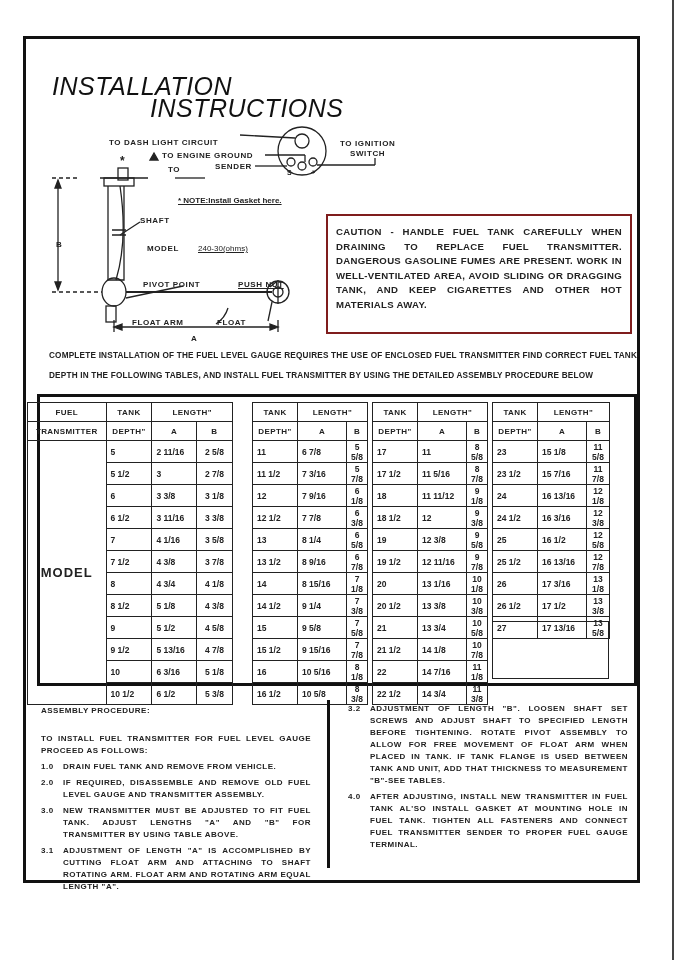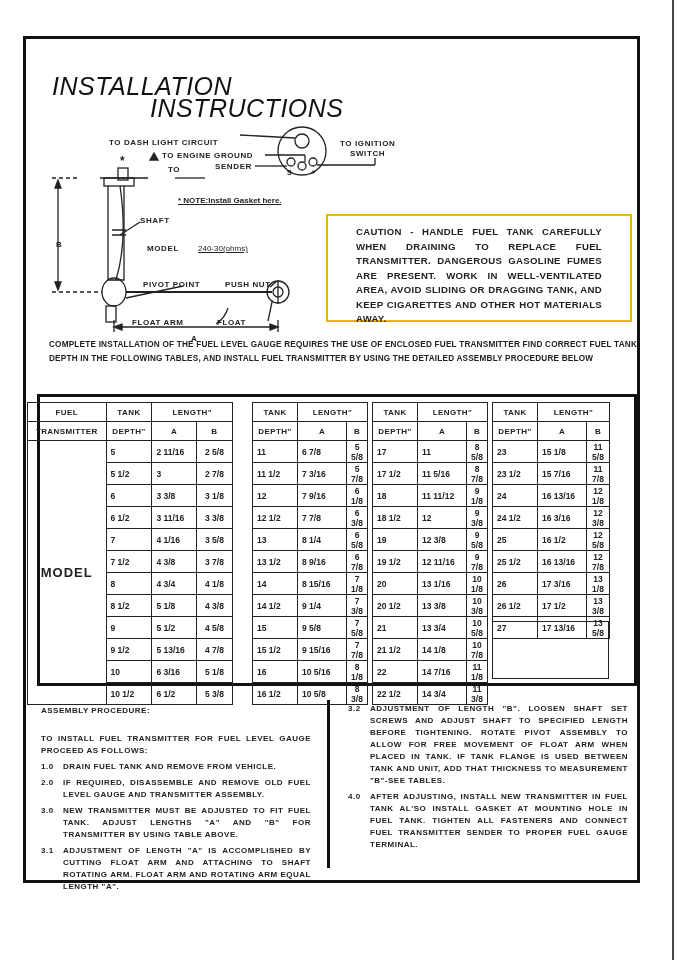--- a/index.html
+++ b/index.html
@@ -5,22 +5,22 @@
   html, body { margin: 0; padding: 0; background: #ffffff; }
   body { width: 677px; height: 960px; position: relative; overflow: hidden; font-family: "Liberation Sans", sans-serif; color: #1a1a1a; }
   .page-border { position: absolute; left: 23px; top: 36px; width: 617px; height: 847px; border: 3px solid #111; box-sizing: border-box; }
   .right-edge { position: absolute; left: 672px; top: 0; width: 2px; height: 960px; background: #444; }
   .title { position: absolute; font-style: italic; font-weight: normal; font-size: 25px; letter-spacing: 0.5px; color: #111; }
   .t1 { left: 52px; top: 72px; }
   .t2 { left: 150px; top: 94px; }
   .diagram { position: absolute; left: 40px; top: 120px; width: 400px; height: 230px; }
   .dlabel { position: absolute; font-size: 8px; font-weight: bold; letter-spacing: 0.6px; color: #222; white-space: nowrap; }
   .note { position: absolute; font-size: 8px; font-weight: bold; color: #222; white-space: nowrap; text-decoration: underline; }
-  .caution { position: absolute; left: 326px; top: 214px; width: 306px; height: 108px; border: 2px solid #eab308; box-sizing: border-box; padding: 9px 28px; font-size: 9.6px; font-weight: bold; line-height: 14.5px; letter-spacing: 0.3px; text-align: justify; color: #222; }
-  .intro { position: absolute; left: 49px; top: 338px; width: 588px; font-size: 8.2px; font-weight: bold; line-height: 14px; letter-spacing: 0.2px; color: #222; text-align: justify; }
+  .caution { position: absolute; left: 326px; top: 214px; width: 306px; height: 120px; border: 2px solid #7f1d1d; box-sizing: border-box; padding: 9px 8px; font-size: 9.6px; font-weight: bold; line-height: 14.5px; letter-spacing: 0.3px; text-align: justify; color: #222; }
+  .intro { position: absolute; left: 49px; top: 346px; width: 588px; font-size: 8.2px; font-weight: bold; line-height: 20px; letter-spacing: 0.2px; color: #222; text-align: justify; }
   .tables-box { position: absolute; left: 37px; top: 394px; width: 600px; height: 292px; border: 3px solid #111; box-sizing: border-box; }
   table.fuel { position: absolute; border-collapse: collapse; font-size: 8.5px; font-weight: bold; color: #222; }
   table.fuel td, table.fuel th { border: 1.5px solid #222; height: 21px; padding: 0 4px; font-weight: bold; }
   table.fuel th { font-size: 8px; letter-spacing: 0.4px; text-align: center; height: 18px; }
   table.fuel td { text-align: left; }
   table.fuel td.b { text-align: center; }
   .model-cell { text-align: center !important; font-size: 13px; letter-spacing: 1px; vertical-align: middle; }
   .empty-area { border: 1.5px solid #222; }
   .procedure { position: absolute; font-size: 8px; font-weight: bold; line-height: 12px; letter-spacing: 0.5px; color: #222; }
   .proc-left { left: 41px; top: 705px; width: 270px; }
@@ -105,21 +105,21 @@
 <div class="dlabel" style="left:215px;top:162px;">SENDER</div>
 <div class="dlabel" style="left:340px;top:139px;">TO IGNITION</div>
 <div class="dlabel" style="left:350px;top:149px;">SWITCH</div>
 <div class="dlabel" style="left:287px;top:169px;font-size:7px;">S</div>
 <div class="dlabel" style="left:311px;top:169px;font-size:7px;">+</div>
 <div class="note" style="left:178px;top:196px;">* NOTE:Install Gasket here.</div>
 <div class="dlabel" style="left:140px;top:216px;">SHAFT</div>
 <div class="dlabel" style="left:147px;top:244px;">MODEL</div>
 <div class="note" style="left:198px;top:244px;font-weight:normal;">240-30(ohms)</div>
 <div class="dlabel" style="left:143px;top:280px;">PIVOT POINT</div>
-<div class="dlabel" style="left:225px;top:280px;">PUSH NUT</div>
+<div class="dlabel" style="left:238px;top:280px;text-decoration:underline;">PUSH NUT</div>
 <div class="dlabel" style="left:132px;top:318px;">FLOAT ARM</div>
 <div class="dlabel" style="left:217px;top:318px;">FLOAT</div>
 <div class="dlabel" style="left:191px;top:334px;">A</div>
 <div class="dlabel" style="left:56px;top:240px;">B</div>
 
 <div class="caution">CAUTION - HANDLE FUEL TANK CAREFULLY WHEN DRAINING TO REPLACE FUEL TRANSMITTER. DANGEROUS GASOLINE FUMES ARE PRESENT. WORK IN WELL-VENTILATED AREA, AVOID SLIDING OR DRAGGING TANK, AND KEEP CIGARETTES AND OTHER HOT MATERIALS AWAY.</div>
 
 <div class="intro">COMPLETE INSTALLATION OF THE FUEL LEVEL GAUGE REQUIRES THE USE OF ENCLOSED FUEL TRANSMITTER FIND CORRECT FUEL TANK DEPTH IN THE FOLLOWING TABLES, AND INSTALL FUEL TRANSMITTER BY USING THE DETAILED ASSEMBLY PROCEDURE BELOW</div>
 
 <div class="tables-box"></div>

